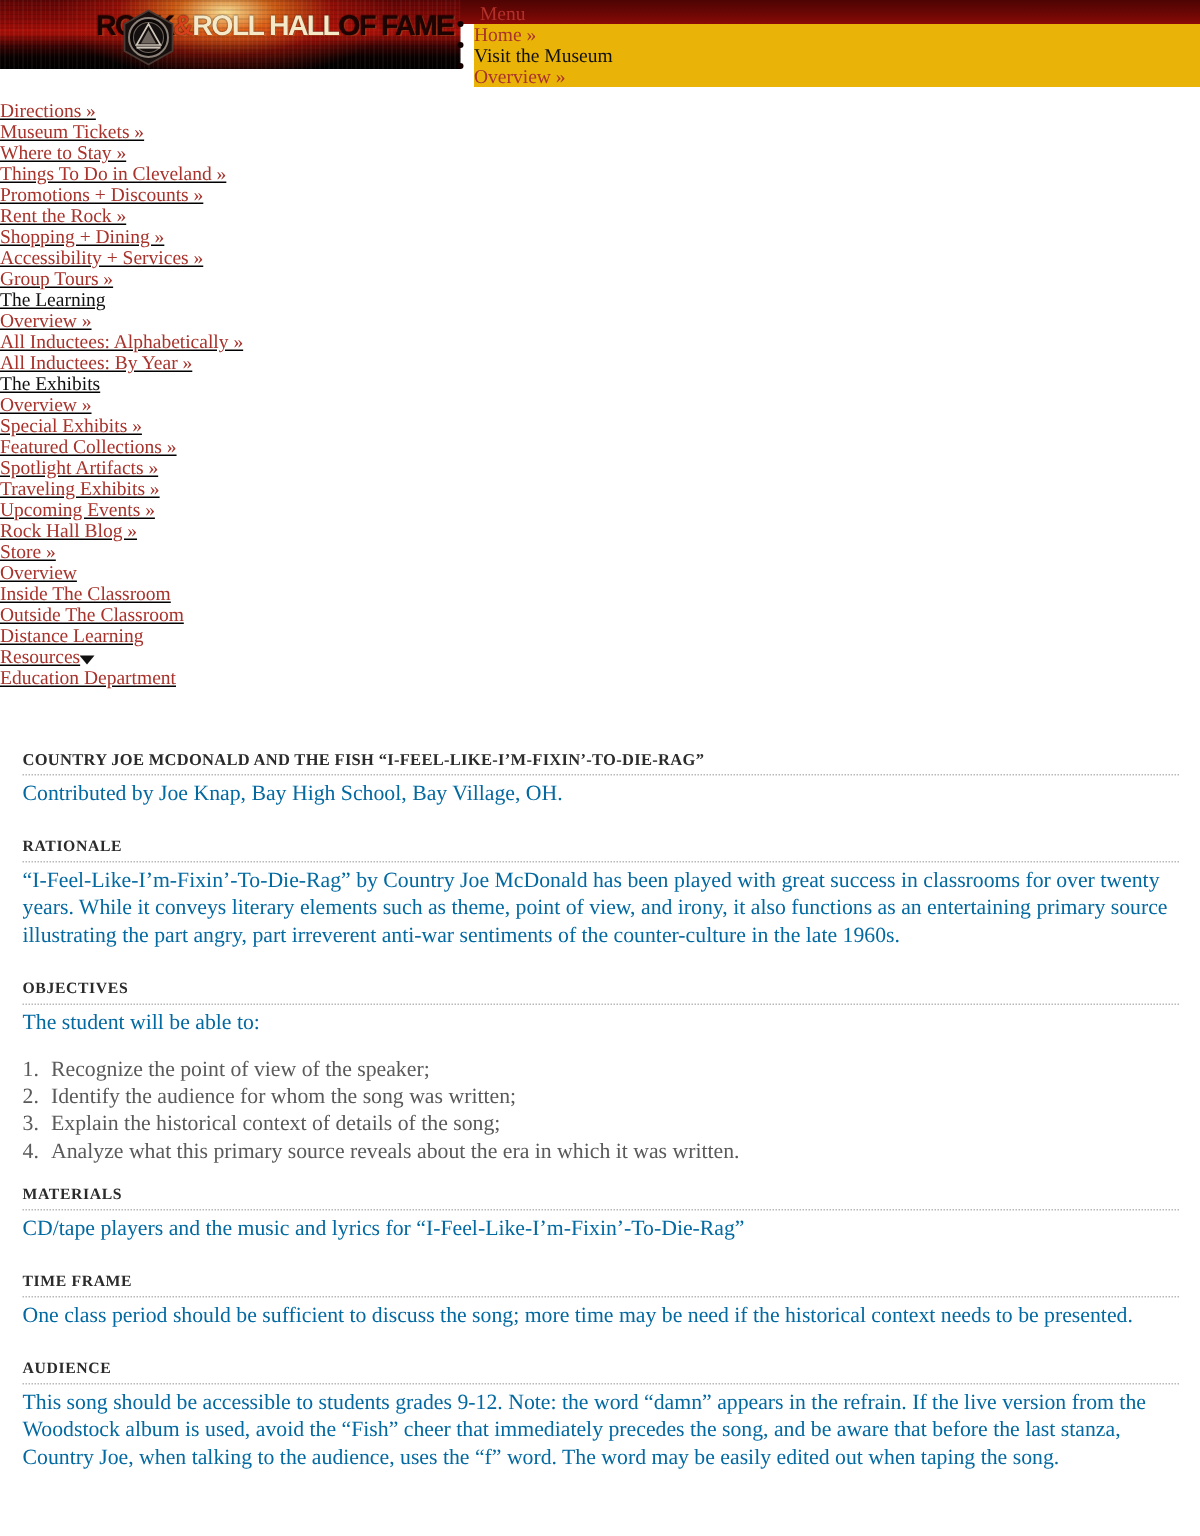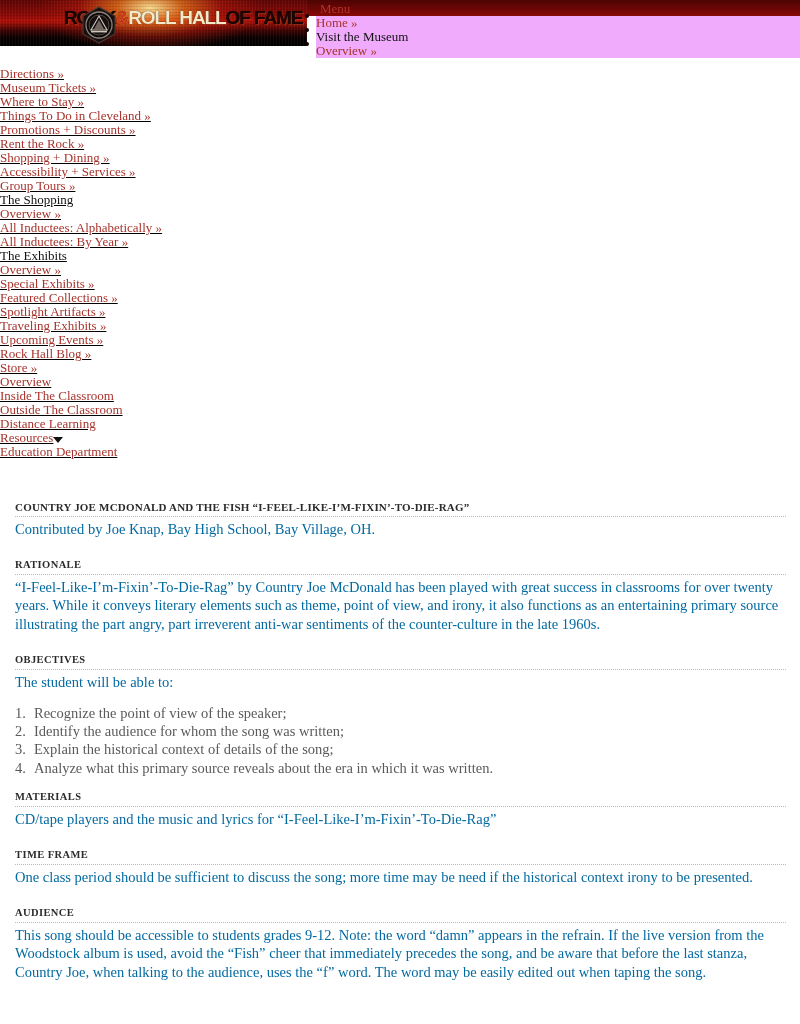--- a/index.html
+++ b/index.html
@@ -91,21 +91,21 @@
     left: 320px; top: 2px;
     font-family: "Liberation Serif", serif;
     font-size: 13px;
     line-height: 14px;
     color: #b2322b;
   }
   #menu-panel {
     position: absolute;
     left: 316px; top: 16px;
     width: 484px;
-    background: #f0abfc;
+    background: #eab308;
   }
   #menu-panel .mline {
     font-size: 13px;
     line-height: 14px;
     white-space: nowrap;
   }
   #menu-panel a.mlink {
     color: #a8332c;
     text-decoration: none;
   }
@@ -251,21 +251,21 @@
   <div class="navline"><a class="navlink" href="#">Directions »</a></div>
   <div class="navline"><a class="navlink" href="#">Museum Tickets »</a></div>
   <div class="navline"><a class="navlink" href="#">Where to Stay »</a></div>
   <div class="navline"><a class="navlink" href="#">Things To Do in Cleveland »</a></div>
   <div class="navline"><a class="navlink" href="#">Promotions + Discounts »</a></div>
   <div class="navline"><a class="navlink" href="#">Rent the Rock »</a></div>
   <div class="navline"><a class="navlink" href="#">Shopping + Dining »</a></div>
   <div class="navline"><a class="navlink" href="#">Accessibility + Services »</a></div>
   <div class="navline"><a class="navlink" href="#">Group Tours »</a></div>
 
-  <div class="navline navhead">The Shopping</div>
+  <div class="navline navhead">The Learning</div>
   <div class="navline"><a class="navlink" href="#">Overview »</a></div>
   <div class="navline"><a class="navlink" href="#">All Inductees: Alphabetically »</a></div>
   <div class="navline"><a class="navlink" href="#">All Inductees: By Year »</a></div>
 
   <div class="navline navhead">The Exhibits</div>
   <div class="navline"><a class="navlink" href="#">Overview »</a></div>
   <div class="navline"><a class="navlink" href="#">Special Exhibits »</a></div>
   <div class="navline"><a class="navlink" href="#">Featured Collections »</a></div>
   <div class="navline"><a class="navlink" href="#">Spotlight Artifacts »</a></div>
   <div class="navline"><a class="navlink" href="#">Traveling Exhibits »</a></div>
@@ -317,21 +317,21 @@
     <div class="sec-head">MATERIALS</div>
     <div class="rule"></div>
     <div class="sec-body">CD/tape players and the music and lyrics for “I-Feel-Like-I’m-Fixin’-To-Die-Rag”</div>
   </div>
 
   <div class="gap-m"></div>
 
   <div class="sec">
     <div class="sec-head">TIME FRAME</div>
     <div class="rule"></div>
-    <div class="sec-body">One class period should be sufficient to discuss the song; more time may be need if the historical context irony to be presented.</div>
+    <div class="sec-body">One class period should be sufficient to discuss the song; more time may be need if the historical context needs to be presented.</div>
   </div>
 
   <div class="gap-m"></div>
 
   <div class="sec">
     <div class="sec-head">AUDIENCE</div>
     <div class="rule"></div>
     <div class="sec-body">This song should be accessible to students grades 9-12. Note: the word “damn” appears in the refrain. If the live version from the Woodstock album is used, avoid the “Fish” cheer that immediately precedes the song, and be aware that before the last stanza, Country Joe, when talking to the audience, uses the “f” word. The word may be easily edited out when taping the song.</div>
   </div>
 

